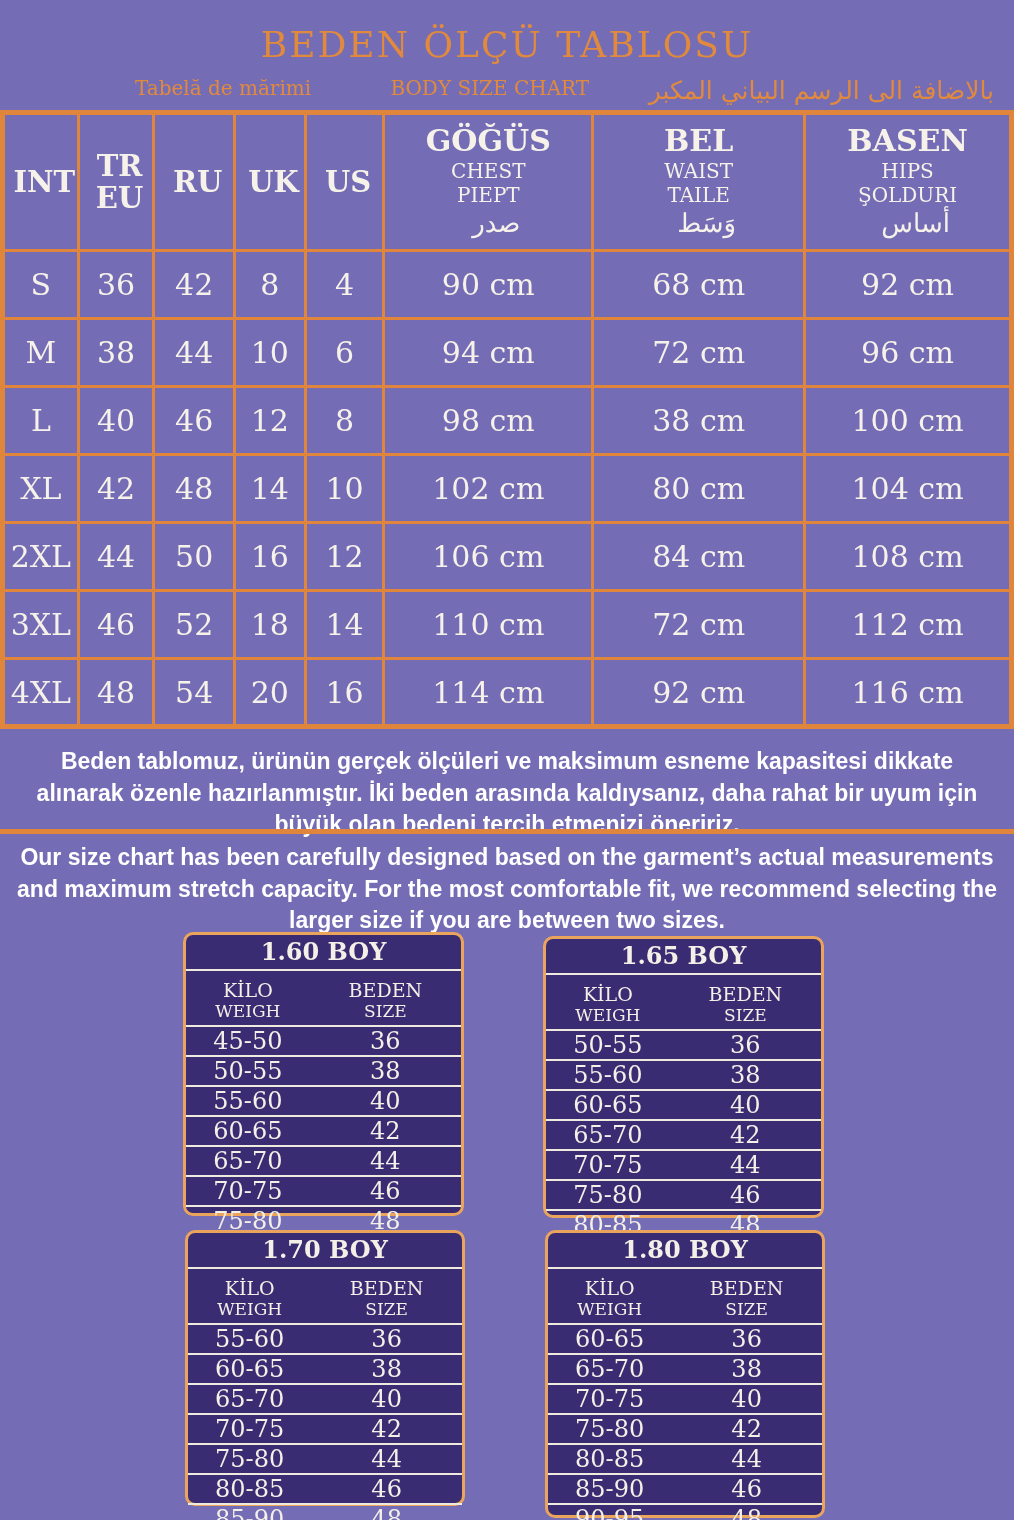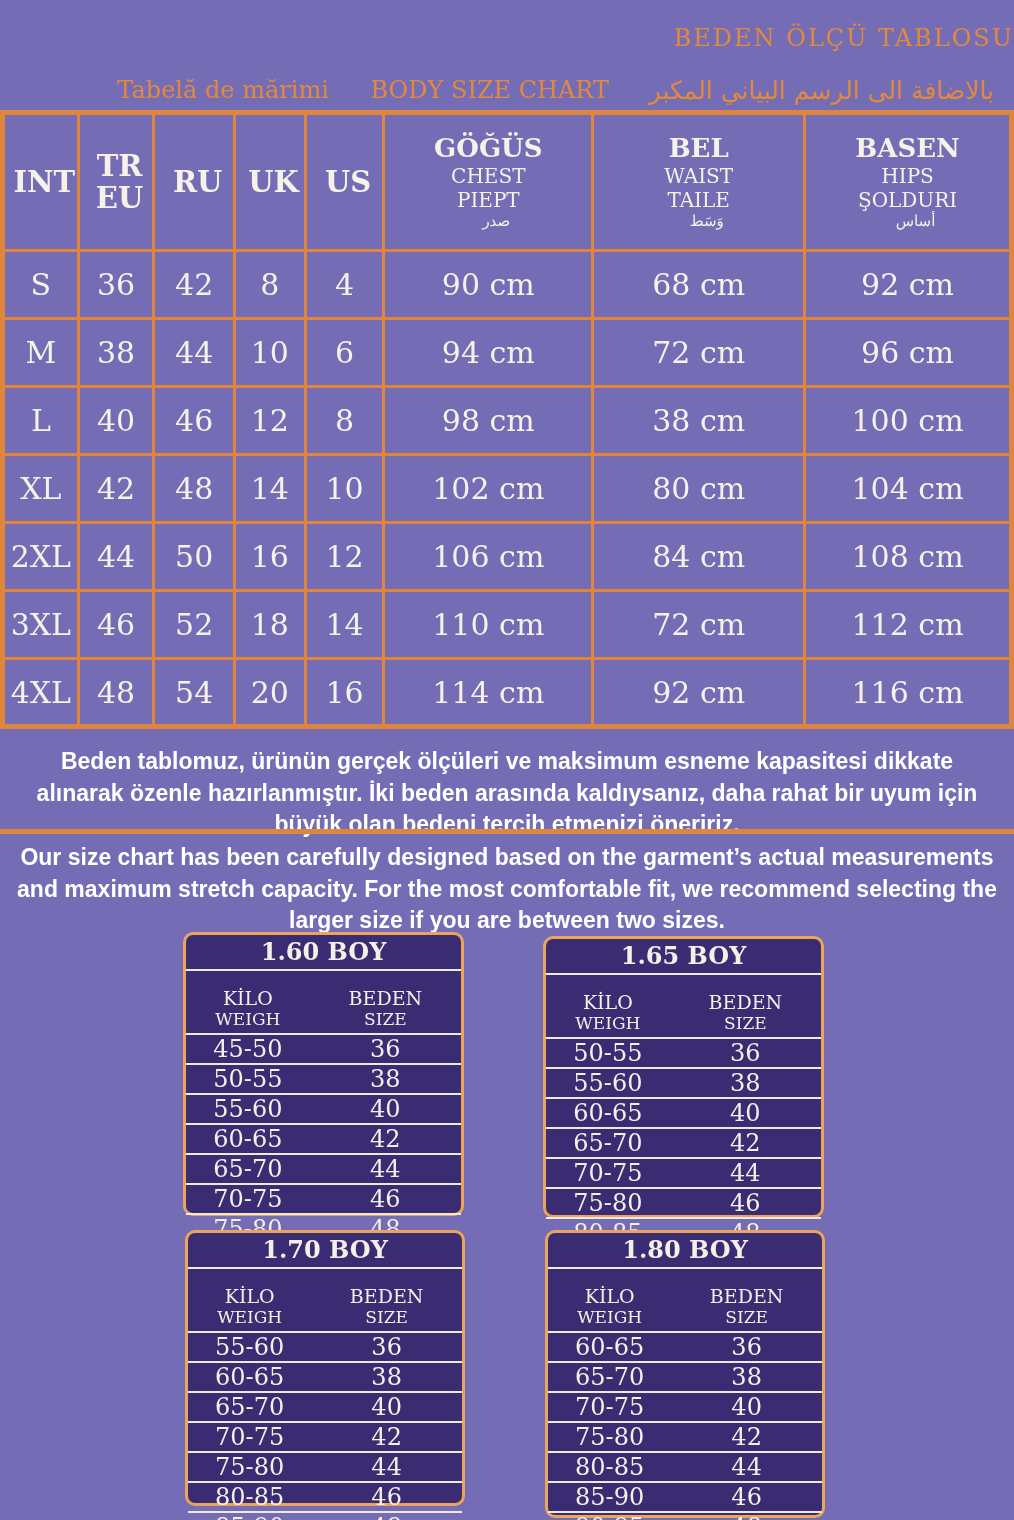--- a/index.html
+++ b/index.html
@@ -4,47 +4,47 @@
 <style>
   html,body{margin:0;padding:0;}
   body{
     width:1014px;height:1520px;position:relative;overflow:hidden;
     background:#746cb4;
     font-family:"DejaVu Serif", serif;
   }
   
   .page-title{
     position:absolute;top:24px;left:0;width:100%;
-    text-align:right;color:#e18a3e;
-    font-size:24px;letter-spacing:2px;white-space:nowrap;
+    text-align:center;color:#e18a3e;
+    font-size:36px;letter-spacing:2px;white-space:nowrap;
   }
   .subtitle{
-    position:absolute;top:76px;color:#e18a3e;font-size:24px;
+    position:absolute;top:76px;color:#e18a3e;font-size:20px;
     transform:translateX(-50%);white-space:nowrap;
   }
   .subtitle.ro{left:22%;}
   .subtitle.en{left:48.3%;}
   .subtitle.ar{left:81%;font-size:25px;}
   
   table.size-table{
     position:absolute;top:110px;left:0;width:1014px;
     border-collapse:collapse;table-layout:fixed;
     border:5px solid #e0863c;
   }
   table.size-table th, table.size-table td{
     border:3px solid #e0863c;
     color:#f6f2ea;text-align:center;vertical-align:middle;
     font-weight:normal;padding:0;
   }
   table.size-table thead tr{height:138px;}
   table.size-table tbody tr{height:68px;}
   table.size-table td{font-size:30px;}
-  .h-main{display:block;font-weight:bold;font-size:26px;line-height:1.2;}
+  .h-main{display:block;font-weight:bold;font-size:30px;line-height:1.2;}
   .h-sub{display:block;font-size:20px;line-height:1.2;}
-  .h-ar{display:block;font-size:15px;line-height:1.3;margin-left:16px;}
+  .h-ar{display:block;font-size:26px;line-height:1.3;margin-left:16px;}
   .h-code{display:block;font-weight:bold;font-size:29px;line-height:1.12;margin-left:7px;}
   
   .note{
     position:absolute;left:50%;transform:translateX(-50%);
     width:965px;text-align:center;color:#ffffff;
     font-family:"Liberation Sans", sans-serif;font-weight:bold;
     font-size:23px;line-height:1.38;
   }
   .note-tr{top:746px;}
   .note-en{top:842px;width:990px;}
@@ -56,21 +56,21 @@
   .wtable{
     position:absolute;box-sizing:border-box;
     background:#3a2c72;border:3px solid #eba45c;border-radius:10px;
     color:#f4f0e8;display:flex;flex-direction:column;
     font-family:"DejaVu Serif", serif;
   }
   .wt-title{
     text-align:center;font-weight:bold;font-size:24px;
     padding:2px 0 3px;border-bottom:2px solid #efeae0;
   }
-  .wt-head{display:flex;border-bottom:2px solid #efeae0;padding:17px 0 4px;}
+  .wt-head{display:flex;border-bottom:2px solid #efeae0;padding:9px 0 4px;}
   .wt-col1{width:45%;text-align:center;}
   .wt-col2{width:55%;text-align:center;}
   .wt-head .l1{display:block;font-size:19px;line-height:1.15;}
   .wt-head .l2{display:block;font-size:17px;line-height:1.15;}
   .wt-row{display:flex;flex:1;align-items:center;border-bottom:2px solid #efeae0;font-size:24px;}
   .wt-row:last-child{border-bottom:none;}
   #wt0{left:183px;top:932px;width:281px;height:284px;}
   #wt1{left:543px;top:936px;width:281px;height:282px;}
   #wt2{left:185px;top:1230px;width:280px;height:276px;}
   #wt3{left:545px;top:1230px;width:280px;height:288px;}

